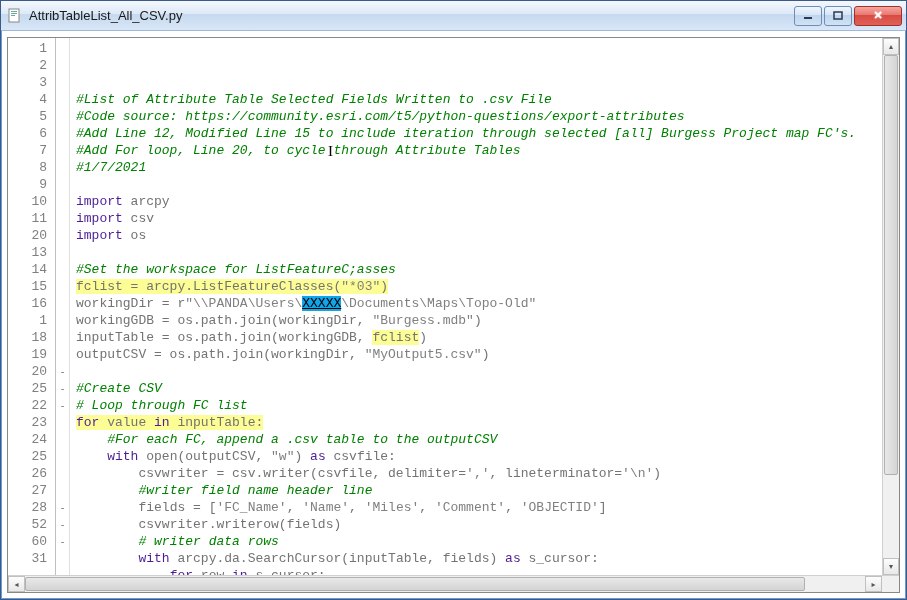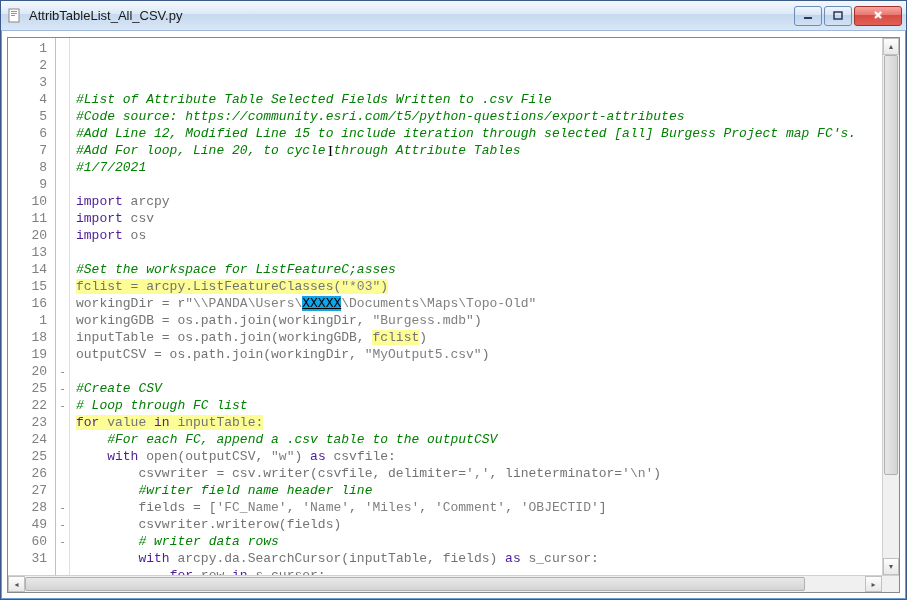--- a/index.html
+++ b/index.html
@@ -258,21 +258,21 @@
           <div class="ln">19</div>
           <div class="ln">20</div>
           <div class="ln">25</div>
           <div class="ln">22</div>
           <div class="ln">23</div>
           <div class="ln">24</div>
           <div class="ln">25</div>
           <div class="ln">26</div>
           <div class="ln">27</div>
           <div class="ln">28</div>
-          <div class="ln">49</div>
+          <div class="ln">52</div>
           <div class="ln">60</div>
           <div class="ln">31</div>
         </div>
       <div class="fold-col" id="foldcol">
           <div style="height: 17px;"></div>
           <div style="height: 17px;"></div>
           <div style="height: 17px;"></div>
           <div style="height: 17px;"></div>
           <div style="height: 17px;"></div>
           <div style="height: 17px;"></div>

